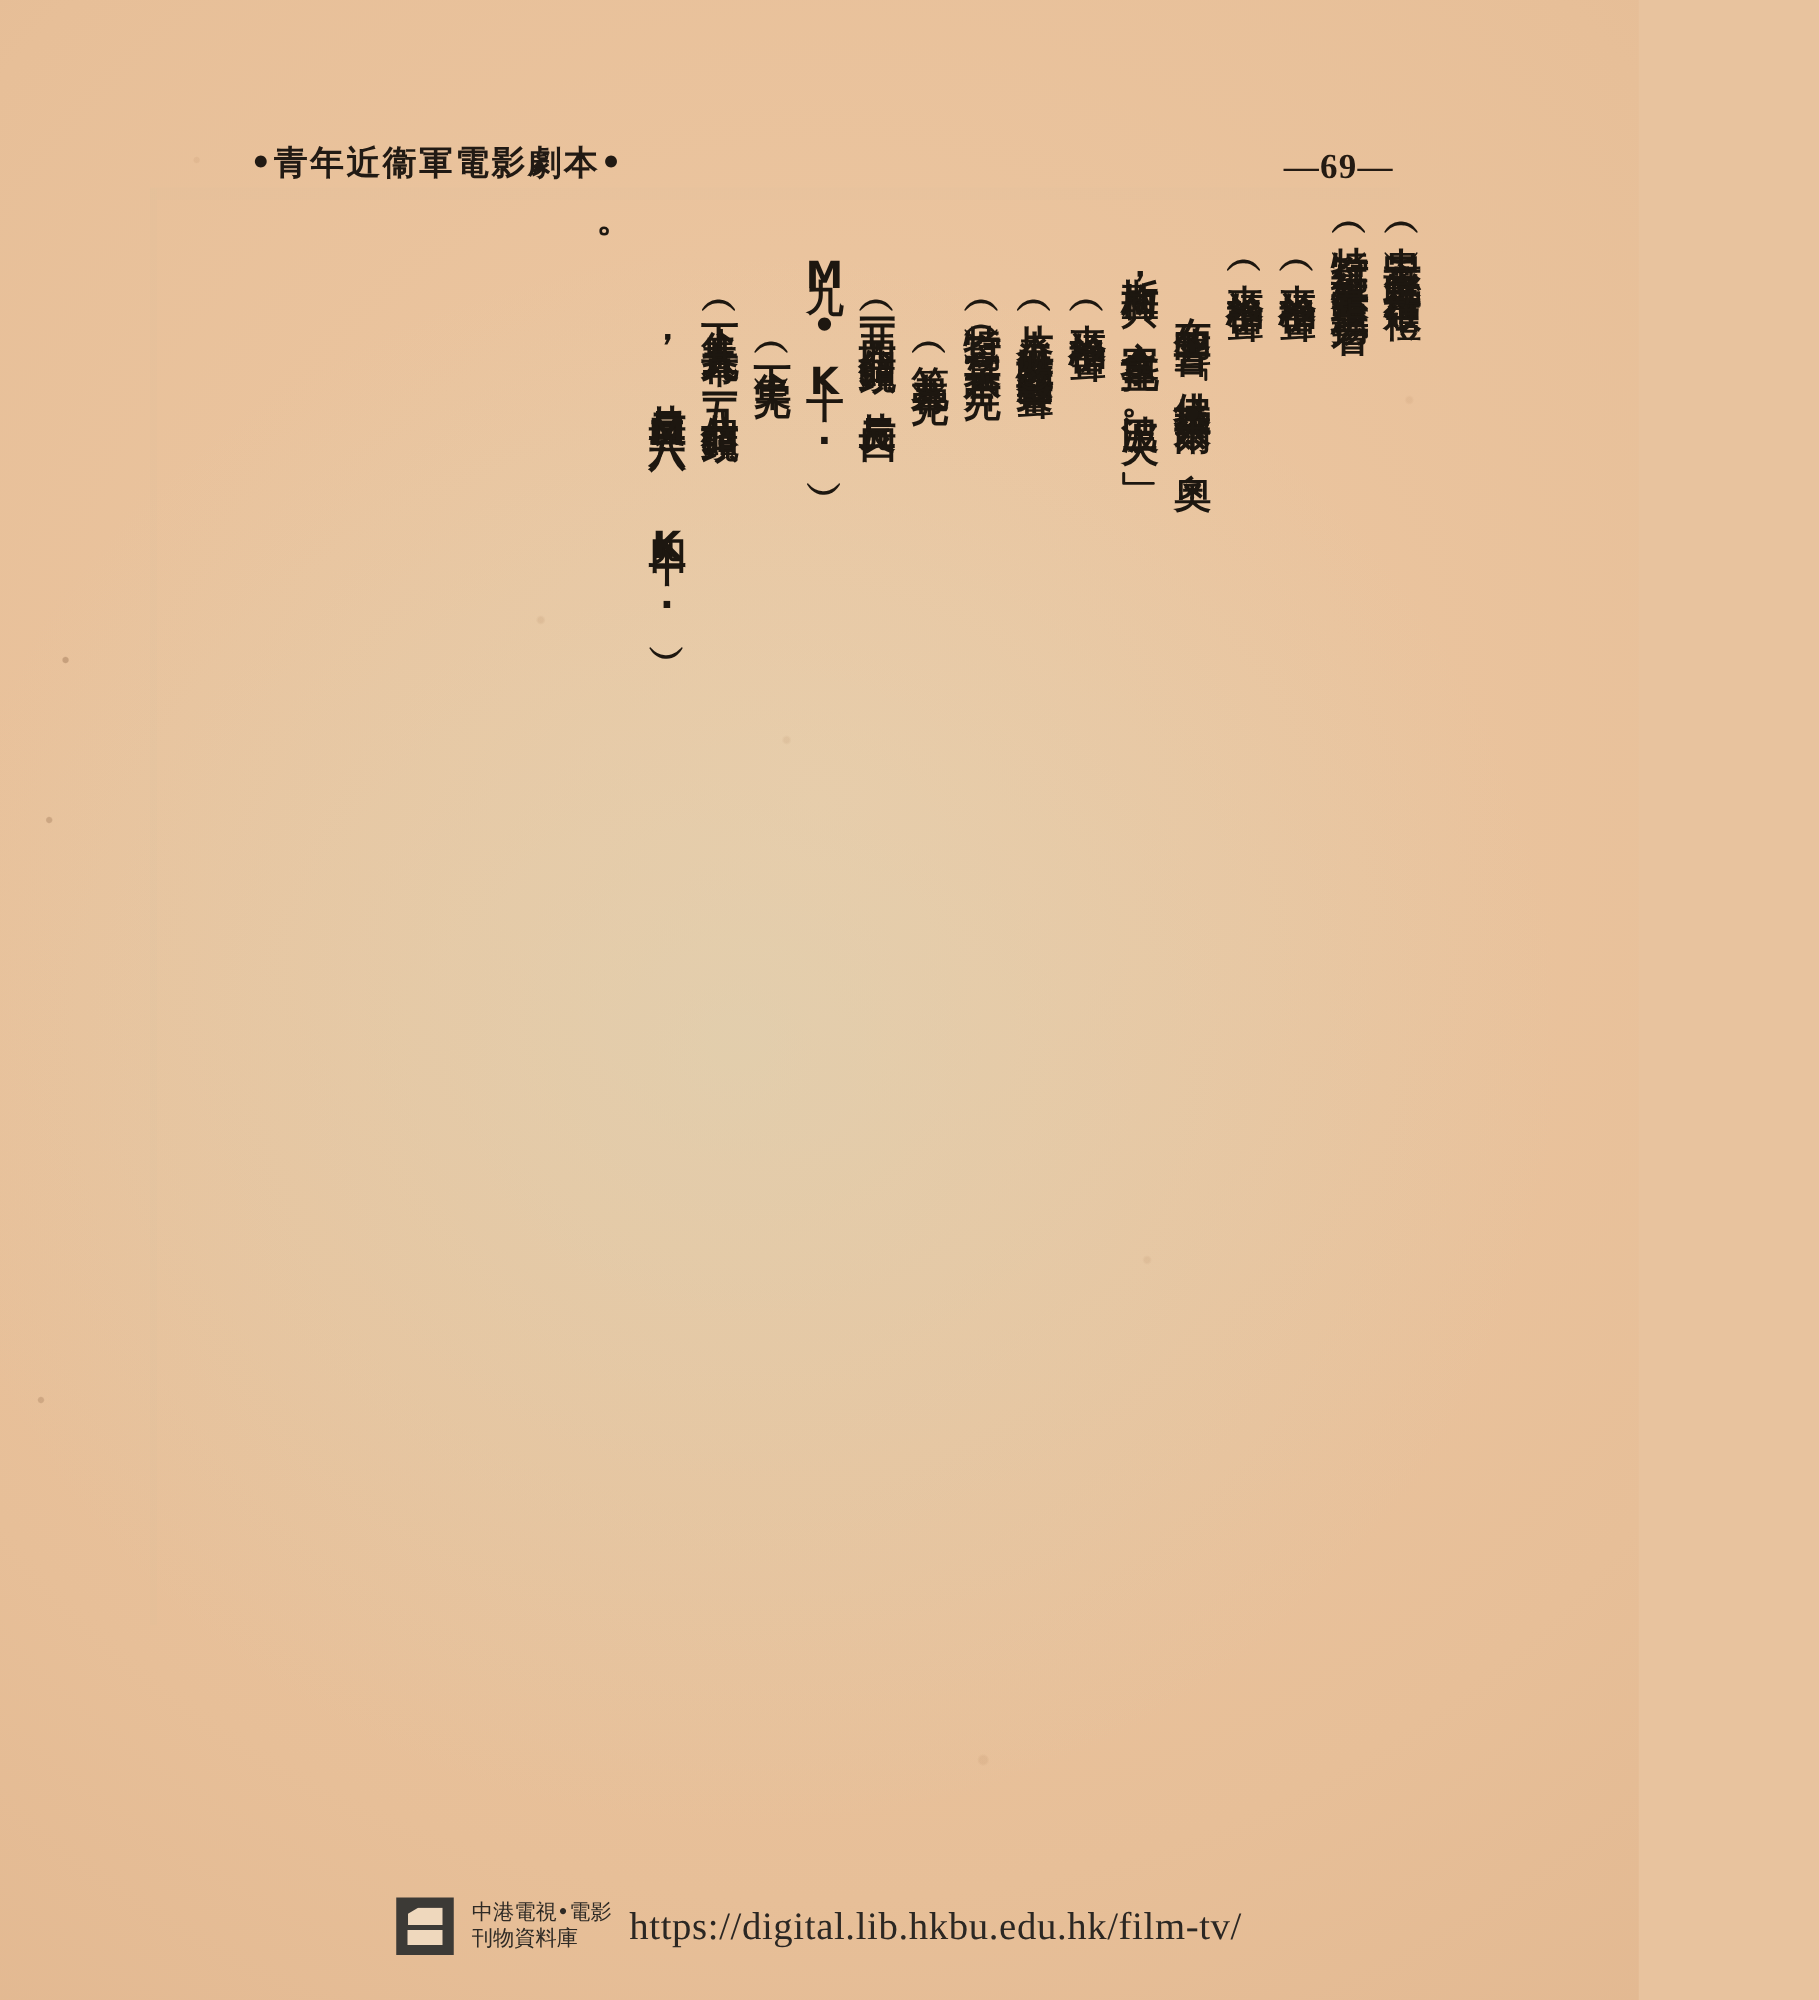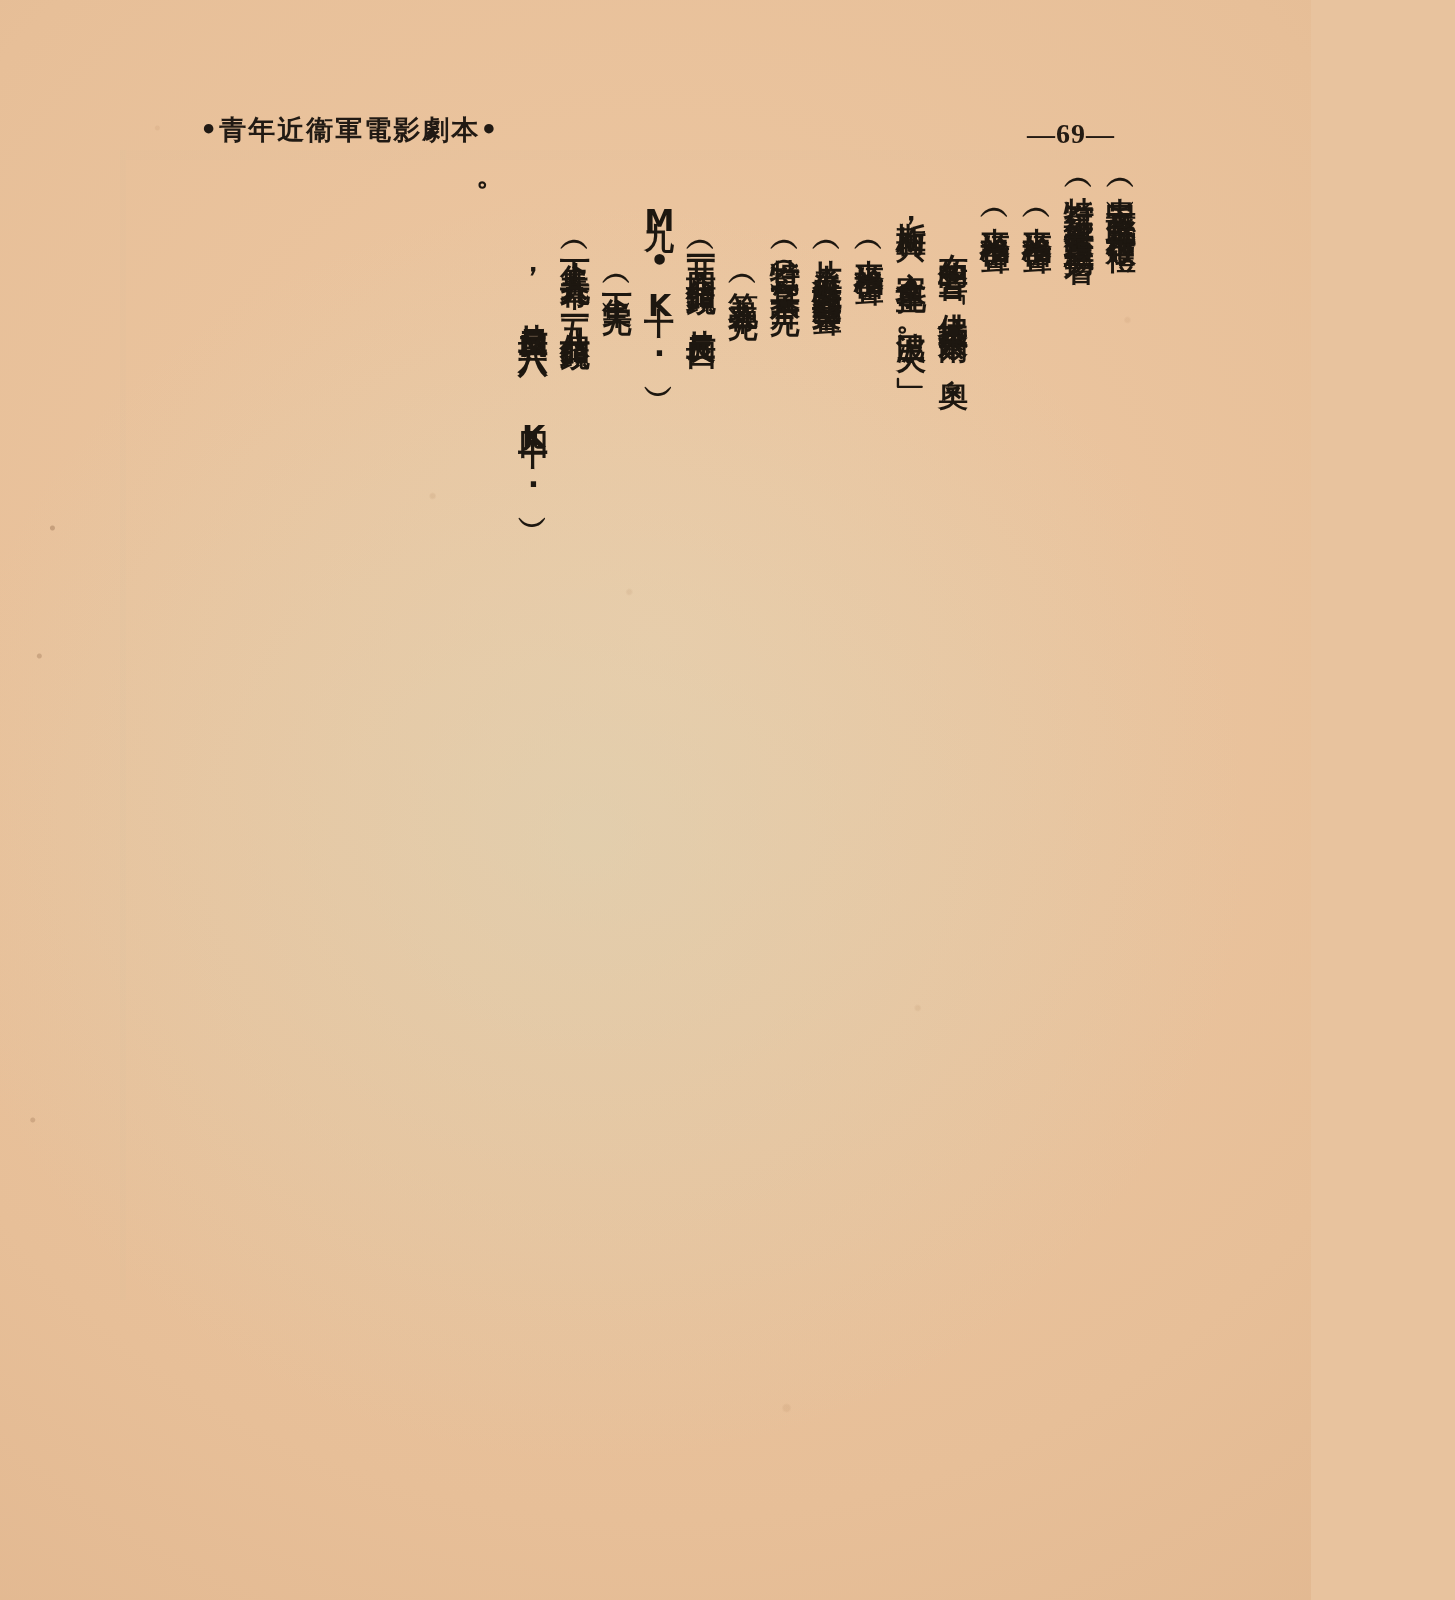--- a/index.html
+++ b/index.html
@@ -173,14 +173,22 @@
     <div class="vcol indent-2">（片上發出雄壯的音樂聲）</div>
     <div class="vcol indent-2">（來福槍聲）</div>
     <div class="vcol indent-1">斯梅興，安拿托里•波巴夫。」</div>
     <div class="vcol indent-2">布的聲音：「佛拉季米爾•奧</div>
     <div class="vcol indent-1">（來福槍聲）</div>
     <div class="vcol indent-1">（來福槍聲）</div>
     <div class="vcol">（特寫）紅旗在人羣上飄揚着</div>
     <div class="vcol">（中景）蘇聯兵士行敬禮。</div>
   </div>
 
+  <div id="footer">
+    <div class="wm-logo"></div>
+    <div class="wm-cn">
+      <div>中港電視•電影</div>
+      <div>刊物資料庫</div>
+    </div>
+    <div class="wm-url">https://digital.lib.hkbu.edu.hk/film-tv/</div>
+  </div>
 
 </div>
 
 </body></html>

